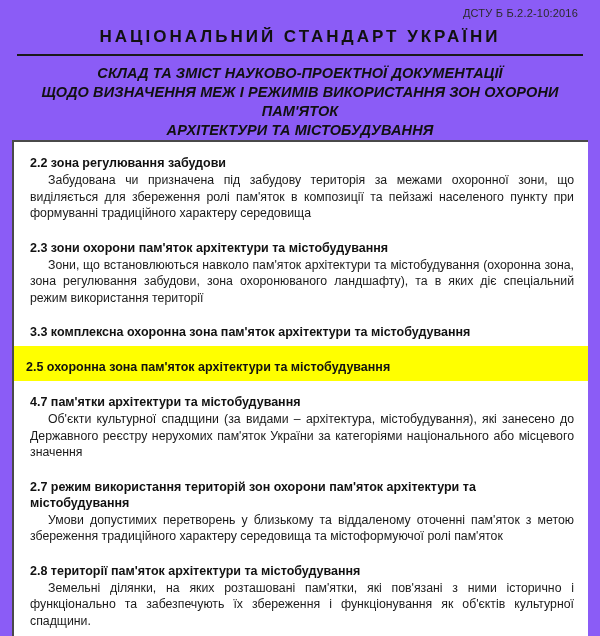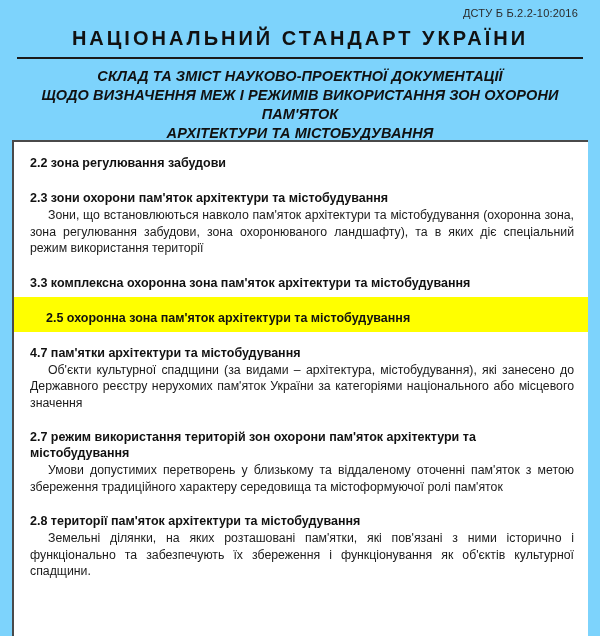--- a/index.html
+++ b/index.html
@@ -12,34 +12,34 @@
     height: 636px;
     font-family: "Liberation Sans", sans-serif;
     color: #1a1a1a;
     position: relative;
     overflow: hidden;
   }
   .page {
     width: 600px;
     height: 636px;
     position: relative;
-    background: #7dd3fc;
+    background: #8b5cf6;
     box-sizing: border-box;
   }
   .doc-code {
     text-align: right;
     font-size: 11px;
     letter-spacing: 0.2px;
     color: #2b2b2b;
     padding: 7px 22px 0 0;
     font-weight: 400;
   }
   .std-title {
     text-align: center;
-    font-size: 20px;
+    font-size: 17px;
     font-weight: bold;
     letter-spacing: 3.0px;
     color: #111;
     margin-top: 8px;
     margin-bottom: 2px;
   }
   .rule {
     width: 566px;
     margin: 7px auto 0 auto;
     border-top: 2px solid #1a1a1a;
@@ -70,21 +70,21 @@
     background: #ffffff;
     padding: 0;
     overflow: hidden;
   }
   .entry {
     padding: 5px 14px 5px 16px;
     box-sizing: border-box;
   }
   .entry.highlight {
     background: #ffff00;
-    padding-left: 32px;
+    padding-left: 12px;
     margin-left: -2px;
     padding-right: 14px;
     border-left: 2px solid transparent;
   }
   .term {
     font-size: 12.5px;
     font-weight: bold;
     line-height: 16px;
     color: #111;
     margin: 8px 0 1px 0;
@@ -115,20 +115,21 @@
   <div class="main-title">
     <span class="ln">СКЛАД ТА ЗМІСТ НАУКОВО-ПРОЕКТНОЇ ДОКУМЕНТАЦІЇ</span>
     <span class="ln">ЩОДО ВИЗНАЧЕННЯ МЕЖ І РЕЖИМІВ ВИКОРИСТАННЯ ЗОН ОХОРОНИ ПАМ'ЯТОК</span>
     <span class="ln">АРХІТЕКТУРИ ТА МІСТОБУДУВАННЯ</span>
   </div>
 
   <div class="content-box">
 
     <div class="entry">
       <p class="term">2.2 зона регулювання забудови</p>
+      <p class="definition">Забудована чи призначена під забудову територія за межами охоронної зони, що виділяється для збереження ролі пам'яток в композиції та пейзажі населеного пункту при формуванні традиційного характеру середовища</p>
     </div>
 
     <div class="entry">
       <p class="term">2.3 зони охорони пам'яток архітектури та містобудування</p>
       <p class="definition">Зони, що встановлюються навколо пам'яток архітектури та містобудування (охоронна зона, зона регулювання забудови, зона охоронюваного ландшафту), та в яких діє спеціальний режим використання території</p>
     </div>
 
     <div class="entry">
       <p class="term">3.3 комплексна охоронна зона пам'яток архітектури та містобудування</p>
     </div>

